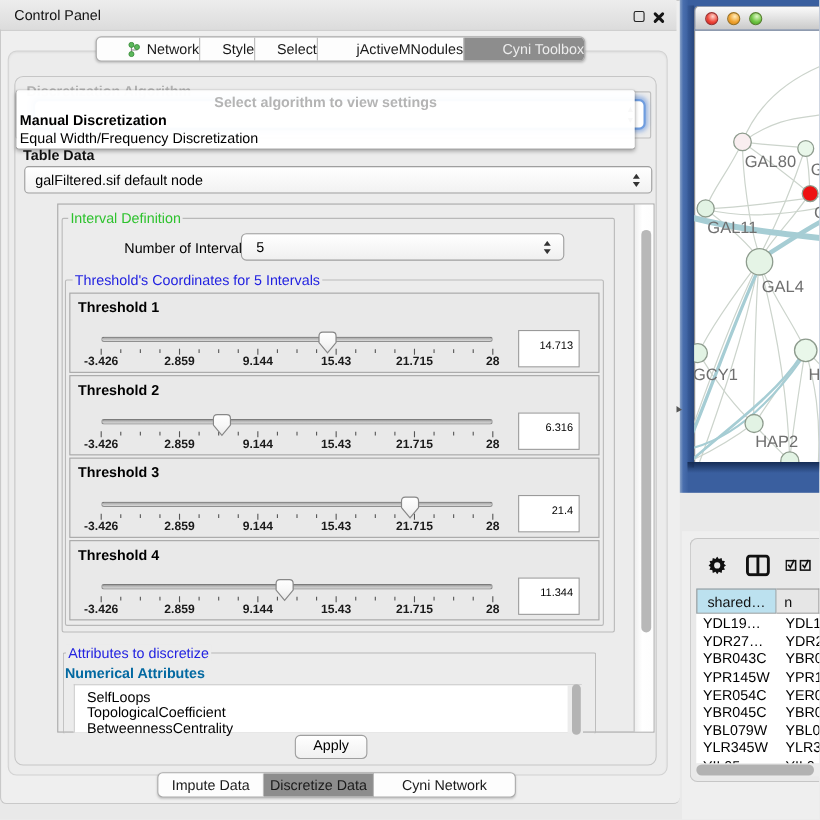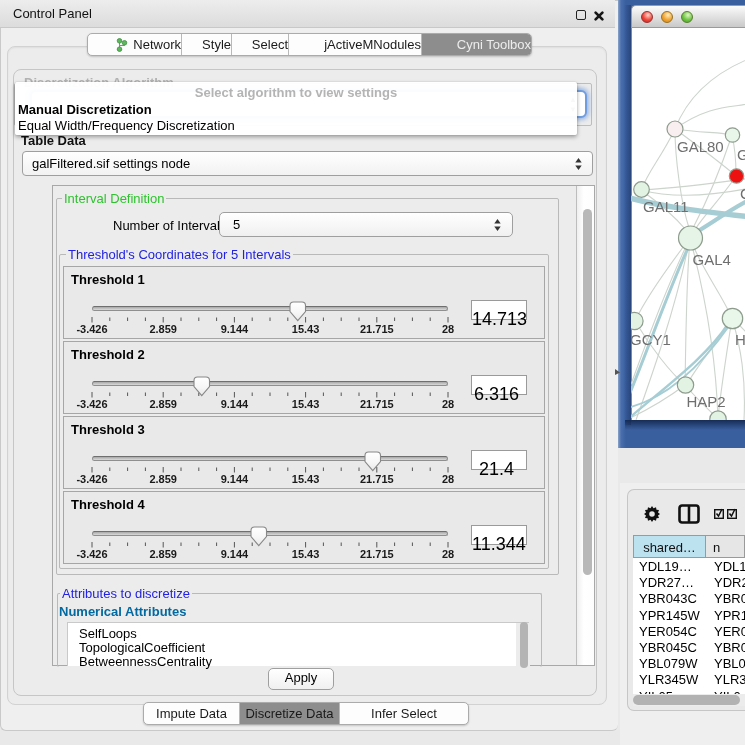--- a/index.html
+++ b/index.html
@@ -61,22 +61,22 @@
 .group { position:absolute; border:1px solid #b9b9b9; border-radius:2px; }
 .gtitle { position:absolute; font-size:13px; background:#ececec; padding:0 2px; white-space:nowrap; }
 
 .thr { position:absolute; background:#e9e9e9; border:1px solid #a6a6a6; }
 .thr-title { position:absolute; left:7px; top:5px; font-size:13px; font-weight:bold; color:#000; }
 .track { position:absolute; height:5px; border:1px solid #8f8f8f; border-radius:3px;
   background:linear-gradient(#a8a8a8,#dadada); border-top-color:#6f6f6f; }
 .ticks { position:absolute; }
 .tick-lab { position:absolute; width:70px; text-align:center; font-size:11px; font-weight:bold; color:#1a1a1a; }
 .thumb { position:absolute; }
-.valbox { position:absolute; width:56px; height:20px; background:#fff; border:1px solid #9a9a9a;
-  font-size:18px; color:#000; text-align:center; padding:8px 5px 0 0; }
+.valbox { position:absolute; width:56px; height:34px; background:#fff; border:1px solid #9a9a9a;
+  font-size:10px; color:#000; text-align:right; padding:8px 5px 0 0; }
 
 #nilab { position:absolute; left:85px; top:218px; font-size:13px; font-weight:normal; color:#000;padding-left:28px; }
 #nicombo { position:absolute; left:219px; top:212px; width:294px; height:25px;
   background:linear-gradient(#ffffff,#f0f0f0); border:1px solid #9f9f9f; border-radius:5px; }
 #nicombo .txt { position:absolute; left:13px; top:4px; font-size:13px; color:#000; }
 .stepper { position:absolute; width:9px; color:#333; }
 
 #numattr { position:absolute; left:59px; top:604px; font-size:13px; font-weight:bold; color:#0369a1; }
 #attrlist { position:absolute; left:67px; top:622px; width:462px; height:44px; background:#fff;
   border-left:1px solid #c9c9c9; border-top:1px solid #c9c9c9; }
@@ -156,21 +156,21 @@
   </div>
 
   <div id="ghost">Discretization Algorithm</div>
   <div id="dgroup"></div>
   <div id="dcombo">
       <div class="st">▲<br>▼</div>
     </div>
 
   <div id="tdlab">Table Data</div>
   <div id="tdcombo">
-      <span class="txt">galFiltered.sif settings node</span>
+      <span class="txt">galFiltered.sif default node</span>
     <svg class="stepper" style="right:8px;top:6px;" width="7" height="12">
         <path d="M3.5,0 L6.7,4.5 L0.3,4.5 Z" fill="#333"></path>
         <path d="M3.5,12 L6.7,7.5 L0.3,7.5 Z" fill="#333"></path>
       </svg>
   </div>
 
   <div id="bigpanel">
       <div id="vsb">
         <div class="th"></div>
       </div>
@@ -375,21 +375,21 @@
     <div class="it" style="top:31px;">BetweennessCentrality</div>
     <div id="alsb">
         <div class="th"></div>
       </div>
   </div>
 
   <div id="apply">Apply</div>
   <div id="btabs">
     <div class="tb" style="width:96px;">Impute Data</div>
     <div class="tb sel" style="width:100px;">Discretize Data</div>
-    <div class="tb" style="width:128px;">Infer Select</div>
+    <div class="tb" style="width:128px;">Cyni Network</div>
   </div>
 
   <div id="popup">
     <div class="r1">Select algorithm to view settings</div>
     <div class="r2">Manual Discretization</div>
     <div class="r3">Equal Width/Frequency Discretization</div>
   </div>
 
   <div id="blue"></div>
   <div id="nettitle"></div>

